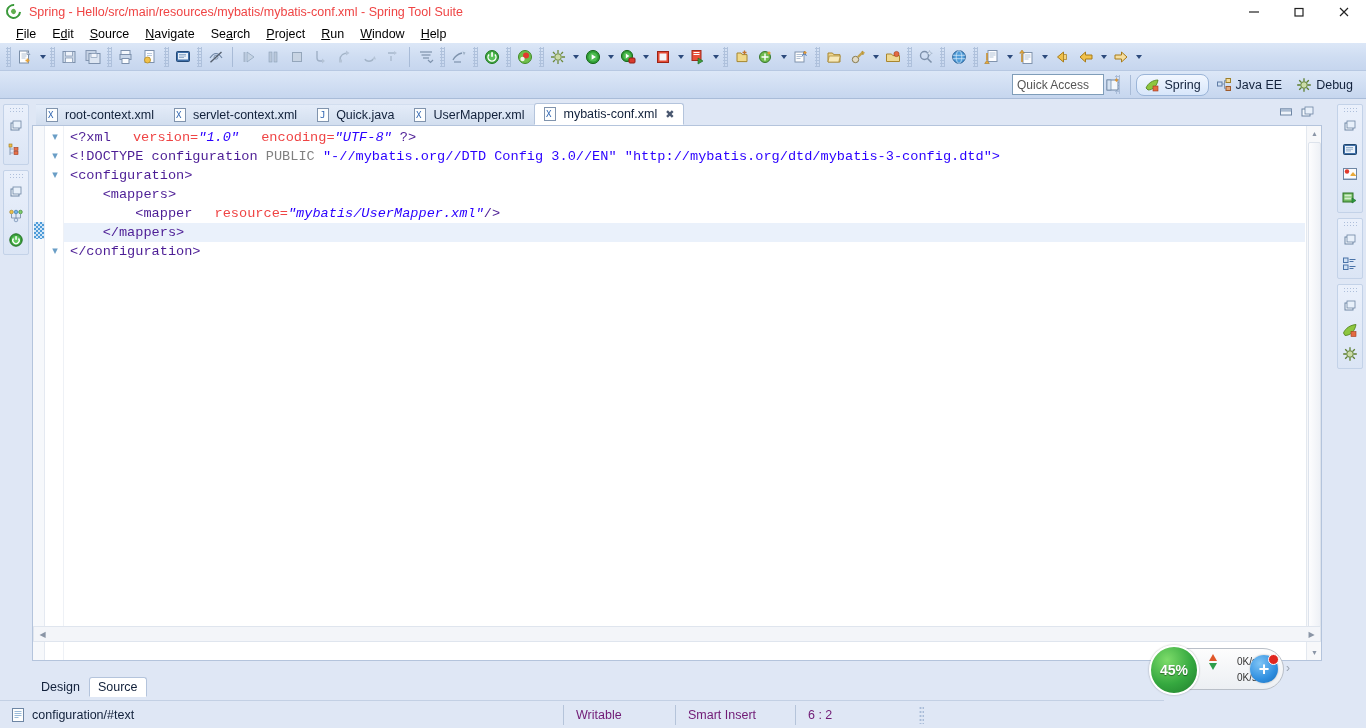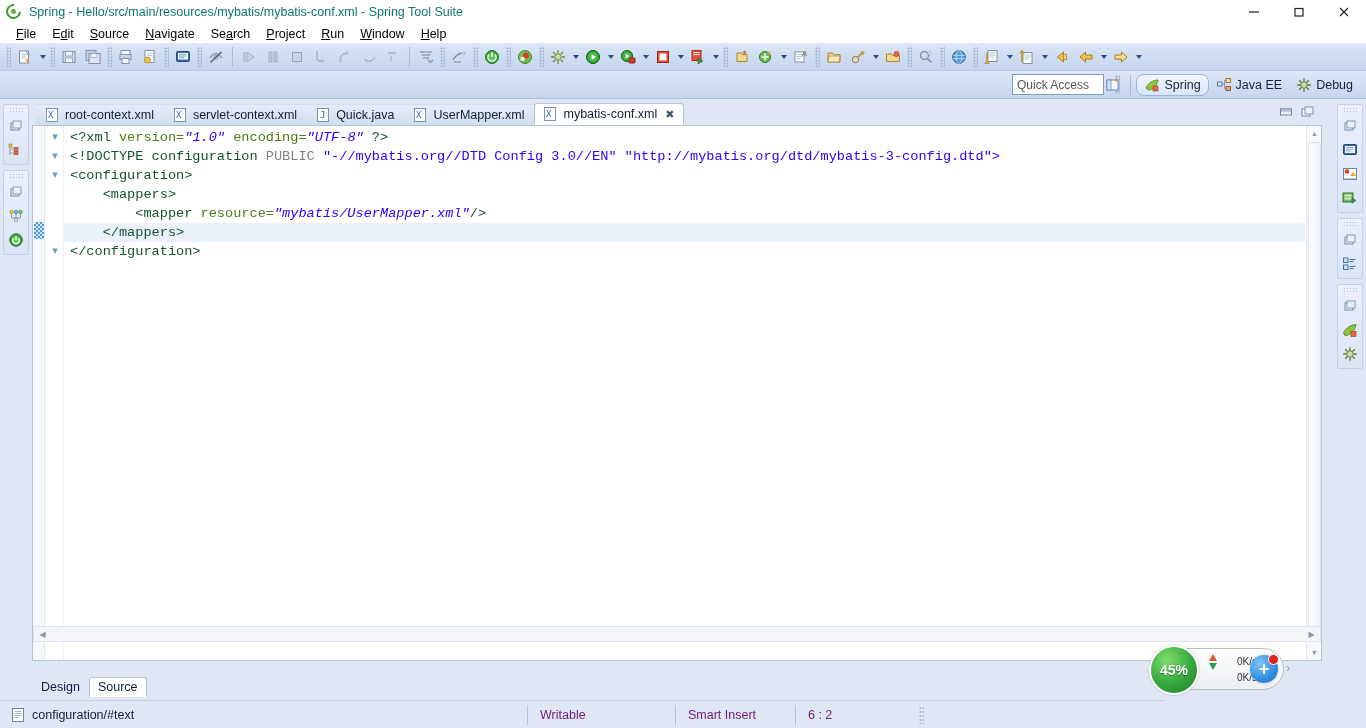--- a/index.html
+++ b/index.html
@@ -31,21 +31,21 @@
     border: 2px solid #3c9a3c;
     border-right-color: transparent;
     transform: rotate(-40deg);
     position: relative;
   }
   .sts-logo::after {
     content: ""; position: absolute; left: 3px; top: 3px;
     width: 5px; height: 5px; border-radius: 50%; background: #5fae4e;
   }
   .titlebar .tb-title {
-    font-size: 12.5px; color: #0f766e; white-space: nowrap;
+    font-size: 12.5px; color: #ef4444; white-space: nowrap;
   }
   .winbtns { position: absolute; right: 0; top: 0; height: 24px; display: flex; }
   .winbtn {
     width: 45px; height: 24px; display: flex; align-items: center; justify-content: center;
     color: #333; font-size: 13px;
   }
   .winbtn svg { display: block; }
 
   
   .menubar {
@@ -213,22 +213,22 @@
     font-size: 13.6px; line-height: 19px;
     padding: 2px 0 0 6px;
     white-space: pre;
     color: #000;
   }
   .code .ln { height: 19px; position: relative; }
   .code .ln.current {
     background: #eaf1fb;
     margin-left: -37px; padding-left: 37px; margin-right: -1000px; padding-right: 1000px;
   }
-  .t-tag     { color: #14532d; }
-  .t-attr    { color: #4d7c0f; }
+  .t-tag     { color: #4c1d95; }
+  .t-attr    { color: #ef4444; margin-left: 14px; }
   .t-str     { color: #2a00ff; font-style: italic; }
   .t-dq      { color: #2a00ff; }
   .t-kw      { color: #808080; }
 
   .v-scroll {
     position: absolute; right: 0; top: 0; bottom: 0; width: 15px;
     background: #f7f8fa; border-left: 1px solid #e3e8ef;
   }
   .v-scroll .up, .v-scroll .down {
     position: absolute; left: 0; width: 15px; height: 15px;
@@ -935,19 +935,19 @@
   <div class="statusbar">
     <div class="sb-left">
       <svg class="ico" viewBox="0 0 16 16">
           <rect x="2.5" y="1.5" width="11" height="13" fill="#fdfefe" stroke="#6e86a4"></rect>
           <path d="M4.5 4.5h7M4.5 6.5h7M4.5 8.5h7M4.5 10.5h4" stroke="#8fb2d4" stroke-width=".9"></path>
         </svg>
       <span class="sb-text">configuration/#text</span>
     </div>
     <div style="flex:1"></div>
     <div class="sb-cell" style="width:112px;">Writable</div>
-    <div class="sb-cell" style="width:120px;margin-left:36px;">Smart Insert</div>
+    <div class="sb-cell" style="width:120px;">Smart Insert</div>
     <div class="sb-cell" style="width:110px;">6 : 2</div>
     <div class="sb-grip"></div>
     <div style="width:240px"></div>
   </div>
 
 </div>
 
 </body></html>

